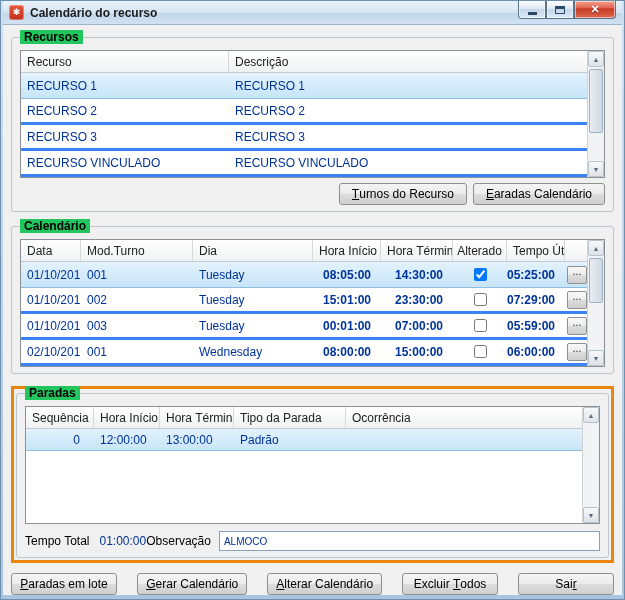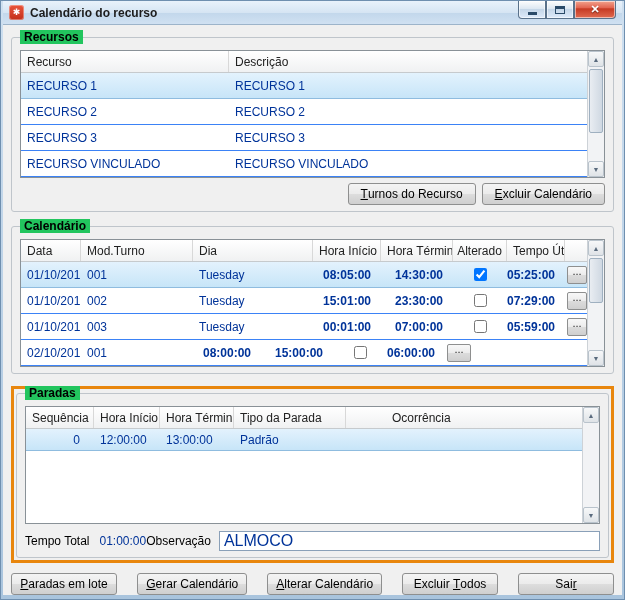--- a/index.html
+++ b/index.html
@@ -83,21 +83,21 @@
   .hc {
     display: flex; align-items: center;
     padding-left: 6px;
     border-right: 1px solid #d8d8d8;
     overflow: hidden; white-space: nowrap;
   }
   .hc:last-child { border-right: none; }
   .tbody { flex: 1; background: #fff; overflow: hidden; }
   .trow {
     display: flex; align-items: center;
-    border-bottom: 1px solid #3b82f6;
+    border-bottom: 3px solid #3b82f6;
     color: #003399; background: #fff;
   }
   .trow.sel {
     background: linear-gradient(#e3f2fd, #c7e5f8);
     border-bottom: 1px solid #8fbcdf;
   }
   .c { padding-left: 6px; overflow: hidden; white-space: nowrap; }
   .num { text-align: right; padding-right: 10px; padding-left: 0; font-weight: bold; }
   .r26 { height: 26px; flex: 0 0 auto; }
   .r22 { height: 22px; flex: 0 0 auto; }
@@ -110,21 +110,21 @@
   .cc-hi   { width: 68px; }
   .cc-ht   { width: 72px; }
   .cc-alt  { width: 54px; display: flex; align-items: center; justify-content: center; padding-left: 0; }
   .cc-tu   { width: 58px; }
   .cc-more { flex: 1; display: flex; align-items: center; padding-left: 2px; }
   .pc-seq  { width: 68px; }
   .pc-seq.val { text-align: right; padding-right: 14px; padding-left: 0; }
   .pc-hi   { width: 66px; }
   .pc-ht   { width: 74px; }
   .pc-tipo { width: 112px; }
-  .pc-oco  { flex: 1; margin-left: 40px; }
+  .pc-oco  { flex: 1; }
   input[type="checkbox"] { width: 13px; height: 13px; margin: 0; }
   .dots {
     width: 24px; height: 18px;
     border: 1px solid #8e8f8f; border-radius: 2px;
     background: linear-gradient(#f8f8f8, #ececec 50%, #dcdcdc 50%, #cfcfcf);
     font-size: 11px; line-height: 8px; color: #222;
     font-family: "Liberation Sans", sans-serif;
     padding: 0 0 7px 0; cursor: default;
   }
   
@@ -166,21 +166,21 @@
     margin-top: 12px; padding: 4px 2px 2px 2px;
   }
   .paradas-annotation .group { border-radius: 3px; }
   .totals-row { display: flex; align-items: center; margin-top: 7px; }
   .lbl { color: #000; text-align: right; }
   .navy { color: #003399; text-align: center; }
   .obs-input {
     flex: 1; height: 20px; margin-left: 8px;
     border: 1px solid #8aa0b8;
     padding: 0 4px;
-    font-family: "Liberation Sans", sans-serif; font-size: 16px;
+    font-family: "Liberation Sans", sans-serif; font-size: 10px;
     color: #003399; background: #fff;
   }
   .footer { display: flex; justify-content: center; gap: 20px; margin-top: 10px; }
   .mt8 { margin-top: 8px; }
   .mt14 { margin-top: 14px; }
   .h128 { height: 128px; }
   .h118 { height: 118px; }
   .tempo-val { margin-left: 10px; }
   .obs-lbl { }
 </style>
@@ -241,21 +241,21 @@
           <div class="sb-track">
               <div class="sb-thumb th70"></div>
             </div>
           <div class="sb-btn">
               <span>▼</span>
             </div>
         </div>
       </div>
       <div class="grp-btnrow">
         <button class="btn"><span></span><span class="u">T</span><span>urnos do Recurso</span></button>
-        <button class="btn"><span></span><span class="u">E</span><span>xcluir Calendário</span></button>
+        <button class="btn"><span></span><span class="u">E</span><span>aradas Calendário</span></button>
       </div>
     </div>
 
     <div class="group mt14">
       <span class="group-title">Calendário</span>
       <div class="table h128">
         <div class="tmain">
           <div class="thead">
             <div class="hc cc-data">Data</div>
             <div class="hc cc-mod">Mod.Turno</div>
@@ -305,20 +305,21 @@
                   <input type="checkbox" style="">
                 </div>
               <div class="c cc-tu num">05:59:00</div>
               <div class="c cc-more">
                   <button class="dots">...</button>
                 </div>
             </div>
             <div class="trow r26">
               <div class="c cc-data">02/10/2019</div>
               <div class="c cc-mod">001</div>
+              <div class="c cc-dia">Wednesday</div>
               <div class="c cc-hi num">08:00:00</div>
               <div class="c cc-ht num">15:00:00</div>
               <div class="c cc-alt">
                   <input type="checkbox" style="">
                 </div>
               <div class="c cc-tu num">06:00:00</div>
               <div class="c cc-more">
                   <button class="dots">...</button>
                 </div>
             </div>

